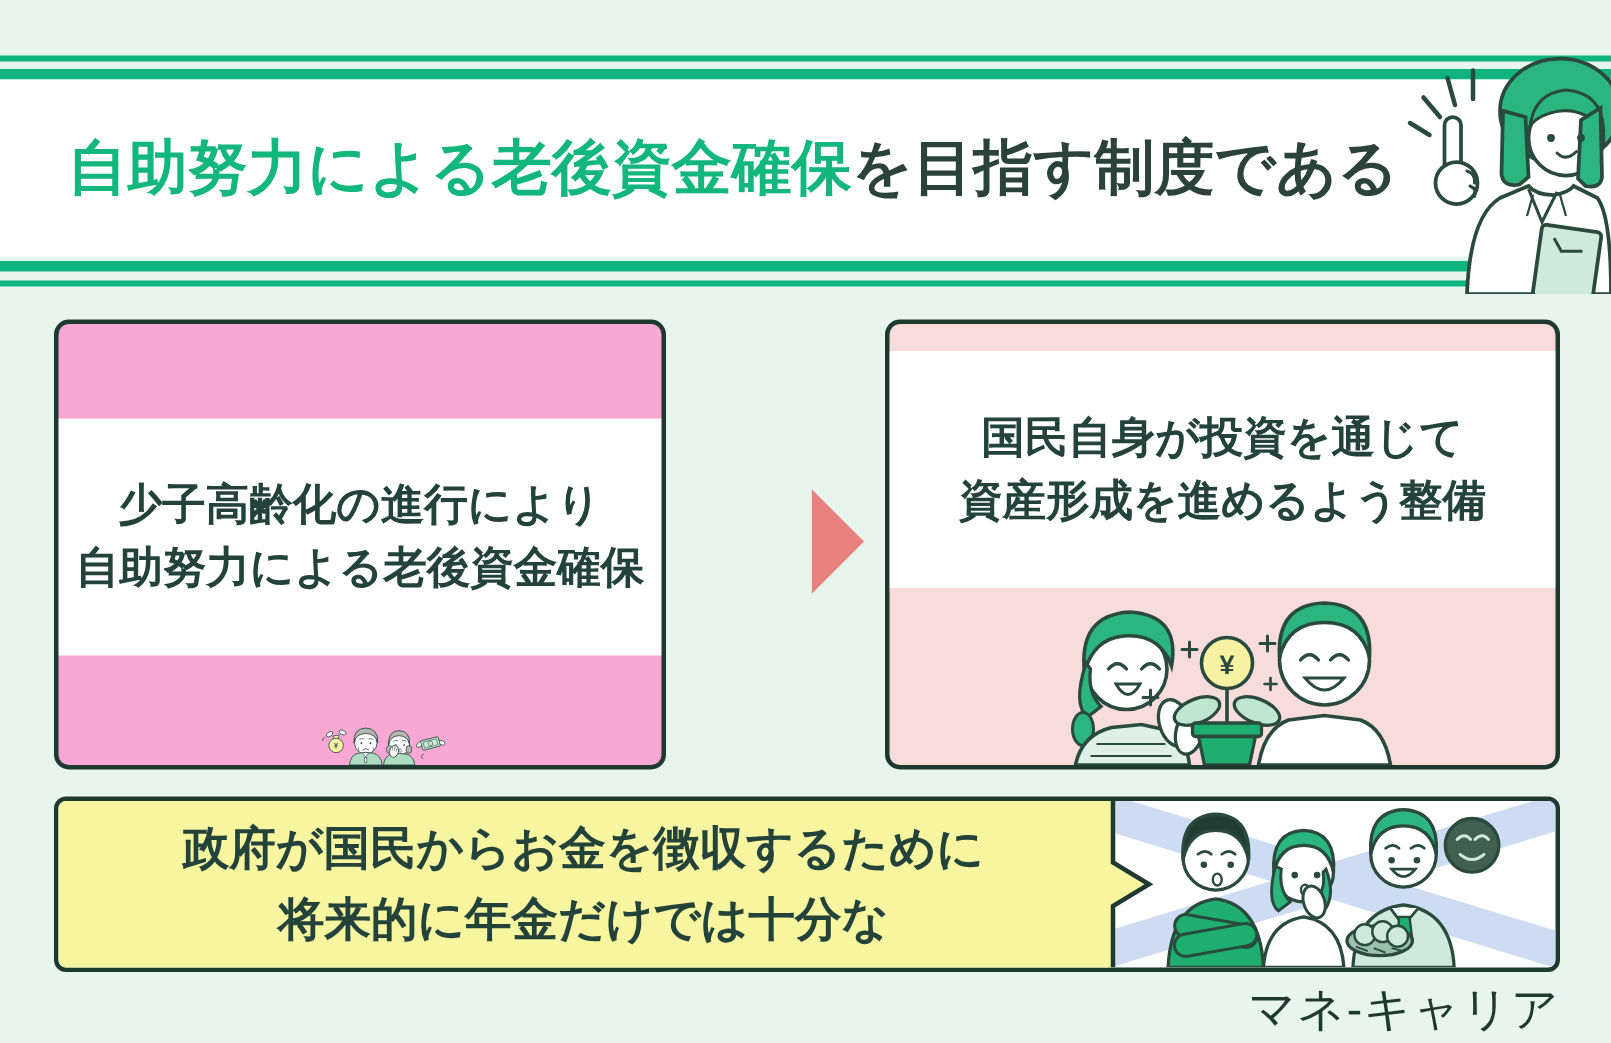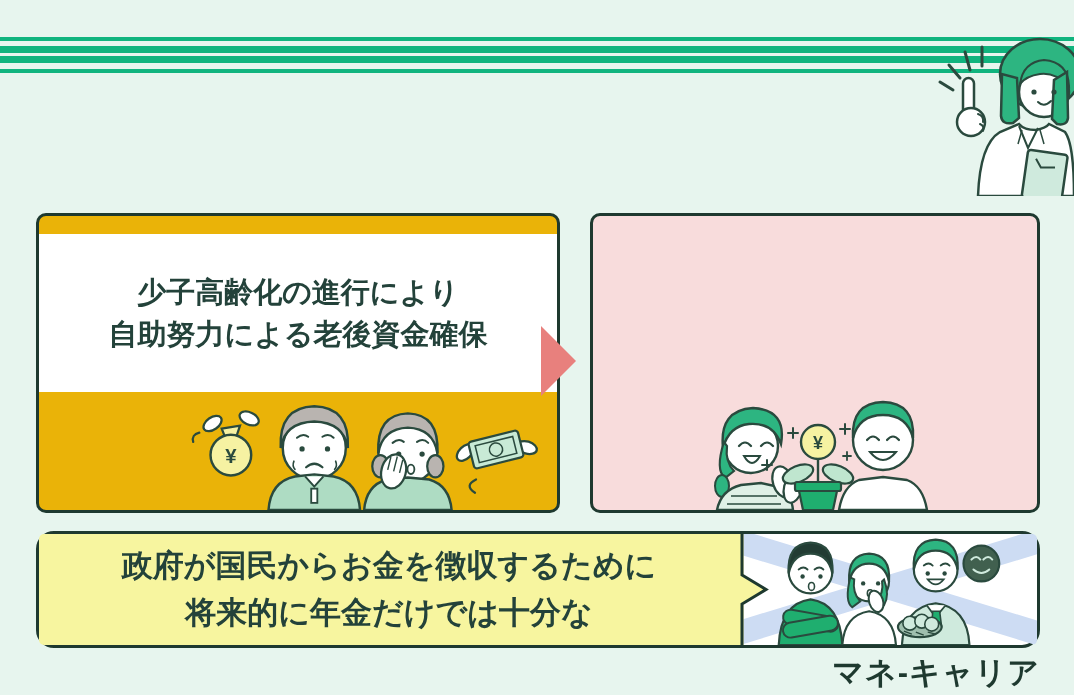--- a/index.html
+++ b/index.html
@@ -29,74 +29,79 @@
   .title .rest{color:#2a423a;}
   .advisor{
     position:absolute;top:32px;right:0;width:152px;height:164px;z-index:5;
   }
   
   .card{
     position:absolute;top:213px;height:300px;box-sizing:border-box;
     border:3px solid #1e392f;border-radius:10px;overflow:hidden;
     display:flex;flex-direction:column;
   }
-  .card-problem{left:36px;width:524px;background:#eab308;}
+  .card-problem{left:36px;width:408px;background:#f9a8d4;gap:45px;}
   .card-solution{left:590px;width:450px;background:#f8dcdc;}
   .card-strip{height:18px;flex:0 0 auto;}
   .card-panel{
     height:158px;flex:0 0 auto;background:#ffffff;
     display:flex;flex-direction:column;align-items:center;justify-content:center;
   }
   .card-line{
     font-size:29px;font-weight:bold;line-height:1.45;color:#23423a;
     white-space:nowrap;
   }
   .card-illust{flex:1 1 auto;position:relative;}
   .card-illust svg{position:absolute;left:0;bottom:0;width:100%;height:100%;}
   .flow-arrow{
     position:absolute;left:541px;top:326px;width:35px;height:70px;
     background:#e8807d;
     clip-path:polygon(0 0,100% 50%,0 100%);
   }
   
   .note-bar{
     position:absolute;left:36px;top:531px;width:1004px;height:117px;
-    box-sizing:border-box;border:3px solid #1e392f;border-radius:18px;
+    box-sizing:border-box;border:3px solid #1e392f;border-radius:8px;
     background:#ffffff;display:flex;overflow:visible;
   }
   .note-yellow{
     width:700px;flex:0 0 auto;background:#f7f59f;
     display:flex;flex-direction:column;align-items:center;justify-content:center;
     border-radius:5px 0 0 5px;
   }
   .note-line{
     font-size:31px;font-weight:bold;line-height:1.5;color:#23423a;white-space:nowrap;
   }
   .note-divider{
     position:absolute;left:697px;top:0;width:44px;height:111px;z-index:3;
   }
   .note-illust{
     flex:1 1 auto;position:relative;border-radius:0 5px 5px 0;overflow:hidden;
   }
   .note-illust svg{position:absolute;left:0;bottom:0;width:100%;height:100%;}
   
   .footer-logo{
     position:absolute;top:652px;right:34px;
-    font-size:31px;font-weight:bold;color:#1e392f;letter-spacing:1px;
+    font-size:31px;font-weight:normal;color:#1e392f;letter-spacing:1px;
     white-space:nowrap;
   }
 </style>
 </head>
 <body>
 
 <div>
   <div class="h-space-top"></div>
   <div class="hline h-thin"></div>
   <div class="h-gap5"></div>
   <div class="hline h-thick"></div>
+  <div class="title-band">
+    <div class="title">
+      <span class="hl">自助努力による老後資金確保</span><span class="rest">を目指す制度である</span>
+    </div>
+  </div>
   <div class="h-gap3"></div>
   <div class="hline h-thick"></div>
   <div class="h-gap6"></div>
   <div class="hline h-thin"></div>
 </div>
 
 <svg class="advisor" viewBox="0 0 152 164">
   <g stroke="#2a4a3e" stroke-width="3" stroke-linecap="round">
     <line x1="18" y1="50" x2="31" y2="58"></line>
     <line x1="27" y1="33" x2="38" y2="46"></line>
@@ -180,20 +185,24 @@
       </g>
       <path d="M412,86 q-12,6 -1,13" fill="none" stroke="#2a4a3e" stroke-width="2.2" stroke-linecap="round"></path>
     </svg>
   </div>
 </div>
 
 <div class="flow-arrow"></div>
 
 <div class="card card-solution">
   <div class="card-strip"></div>
+  <div class="card-panel">
+    <div class="card-line">国民自身が投資を通じて</div>
+    <div class="card-line">資産形成を進めるよう整備</div>
+  </div>
   <div class="card-illust">
     <svg viewBox="0 0 444 116" preserveAspectRatio="xMidYMax meet">
 
       <circle cx="158" cy="52" r="27" fill="#ffffff" stroke="#2a4a3e" stroke-width="2.4"></circle>
       <path d="M130,54 Q126,16 160,14 Q194,16 188,50 Q180,28 156,30 Q136,32 130,54 Z" fill="#2db581" stroke="#2a4a3e" stroke-width="2.4"></path>
       <path d="M131,48 Q122,76 132,84 L141,77 Q132,68 134,52 Z" fill="#2db581" stroke="#2a4a3e" stroke-width="2.2"></path>
       <ellipse cx="129" cy="92" rx="7" ry="11" fill="#2db581" stroke="#2a4a3e" stroke-width="2"></ellipse>
       <path d="M146,52 q6,-7 12,0 M168,52 q6,-7 12,0" fill="none" stroke="#2a4a3e" stroke-width="2.2" stroke-linecap="round"></path>
       <path d="M151,62 Q159,76 167,62 Z" fill="#ffffff" stroke="#2a4a3e" stroke-width="2"></path>
       <path d="M124,116 Q128,96 148,91 L168,89 L186,93 Q198,98 200,116 Z" fill="#dff0e6" stroke="#2a4a3e" stroke-width="2.4"></path>

